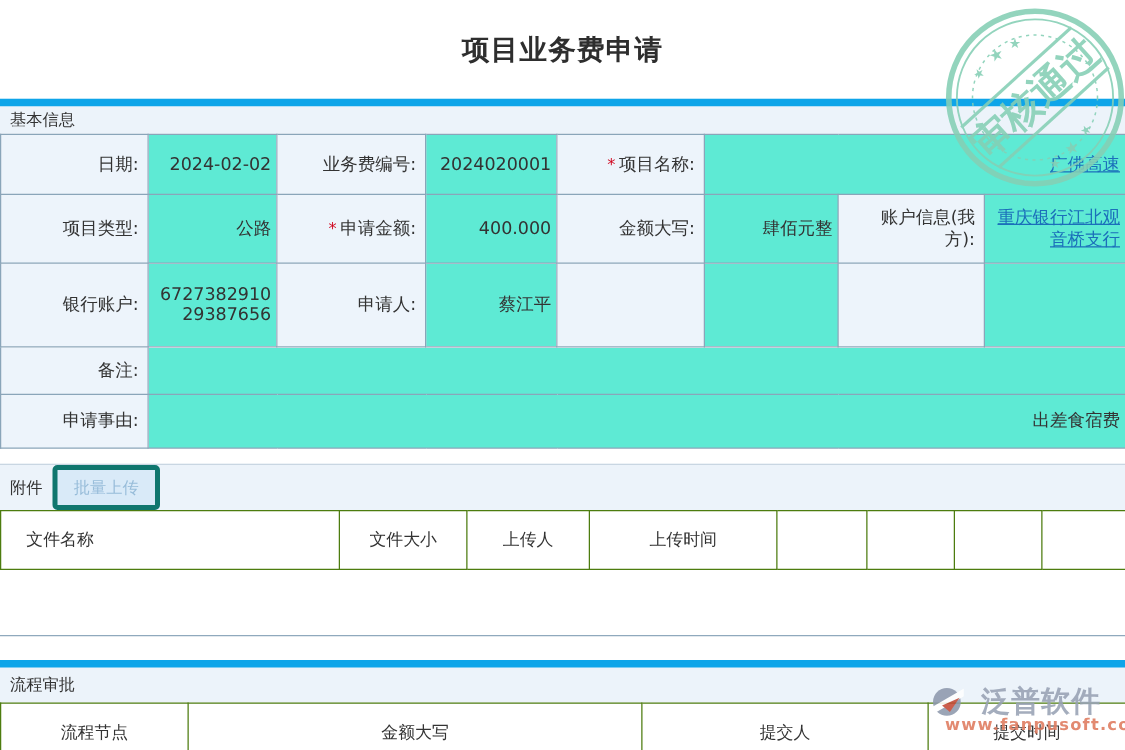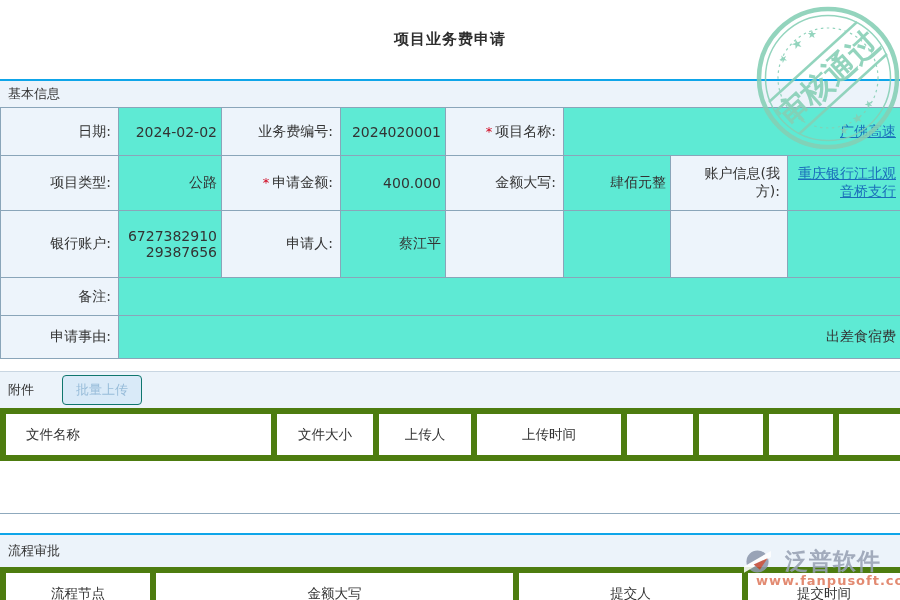--- a/index.html
+++ b/index.html
@@ -1,37 +1,37 @@
 <!DOCTYPE html>
 <html><head>
 <meta charset="utf-8">
 <style>
   html,body{margin:0;padding:0;background:#fff;}
   .page{position:relative;width:900px;height:600px;background:#fff;overflow:hidden;
         font-family:"DejaVu Sans","Liberation Sans",sans-serif;color:#333;}
   
   .title{height:79px;display:flex;align-items:center;justify-content:center;
-         font-size:15px;font-weight:bold;color:#2e2e2e;letter-spacing:1px;}
+         font-size:22px;font-weight:bold;color:#2e2e2e;letter-spacing:1px;}
   
-  .bar{background:#ecf3fa;border-top:2px solid #0ea5e9;font-size:13px;color:#333;
+  .bar{background:#ecf3fa;border-top:6px solid #0ea5e9;font-size:13px;color:#333;
        display:flex;align-items:center;padding-left:8px;box-sizing:border-box;}
   .bar.basic{height:28px;}
-  .bar.attach{height:37px;margin-top:12px;border-top:1px solid #c9d6e2;gap:28px;}
+  .bar.attach{height:37px;margin-top:12px;border-top:1px solid #c9d6e2;gap:8px;}
   .bar.flow{height:34px;}
-  .upload-btn{background:#d9eaf8;color:#97bcd9;border:1px solid #0f766e;border-radius:4px;
+  .upload-btn{background:#d9eaf8;color:#97bcd9;border:4px solid #0f766e;border-radius:4px;
               font-size:13px;padding:5px 13px;cursor:pointer;font-family:inherit;}
   
   table{border-collapse:collapse;table-layout:fixed;width:900px;}
   .info-tbl td{border:1px solid #8aa5b9;font-size:14px;overflow:hidden;box-sizing:border-box;}
   .info-tbl td.lbl{background:#edf4fb;text-align:right;padding:2px 7px 2px 14px;}
   .info-tbl td.val{background:#5eead4;text-align:right;padding:2px 4px 2px 8px;word-break:break-all;}
   .req{color:#d0021b;margin-right:3px;font-size:13px;}
   a.lnk{color:#1b6fba;text-decoration:underline;cursor:pointer;}
   
-  .grid-tbl th{border:6px solid #4d7c0f;background:#fff;font-size:13.5px;font-weight:normal;
+  .grid-tbl th{border:1px solid #4d7c0f;background:#fff;font-size:13.5px;font-weight:normal;
                color:#333;box-sizing:border-box;}
   .grid-tbl th.left{text-align:left;padding-left:20px;}
   .attach-head th{height:47px;}
   .flow-head th{height:47px;}
   .empty-body{height:52px;background:#fff;}
   .divider{height:0;border-top:1px solid #8fa9bd;}
   .gap19{height:19px;}
   
   .stamp{position:absolute;left:753px;top:-2px;pointer-events:none;opacity:0.88;}
   

